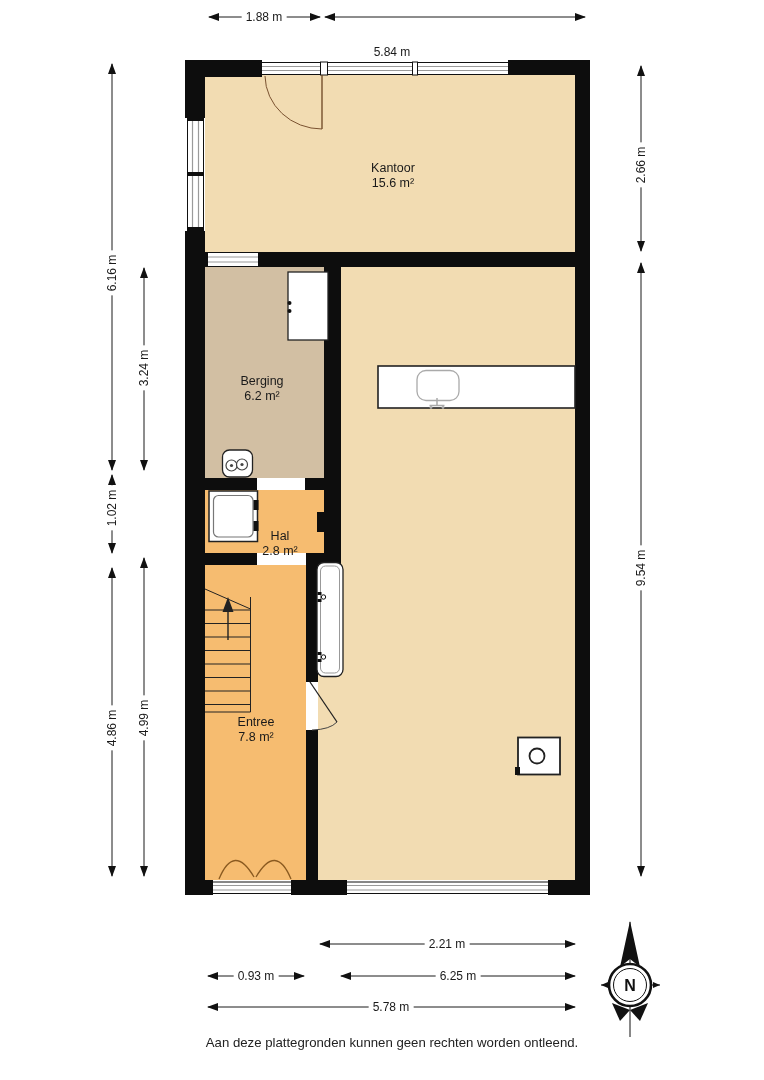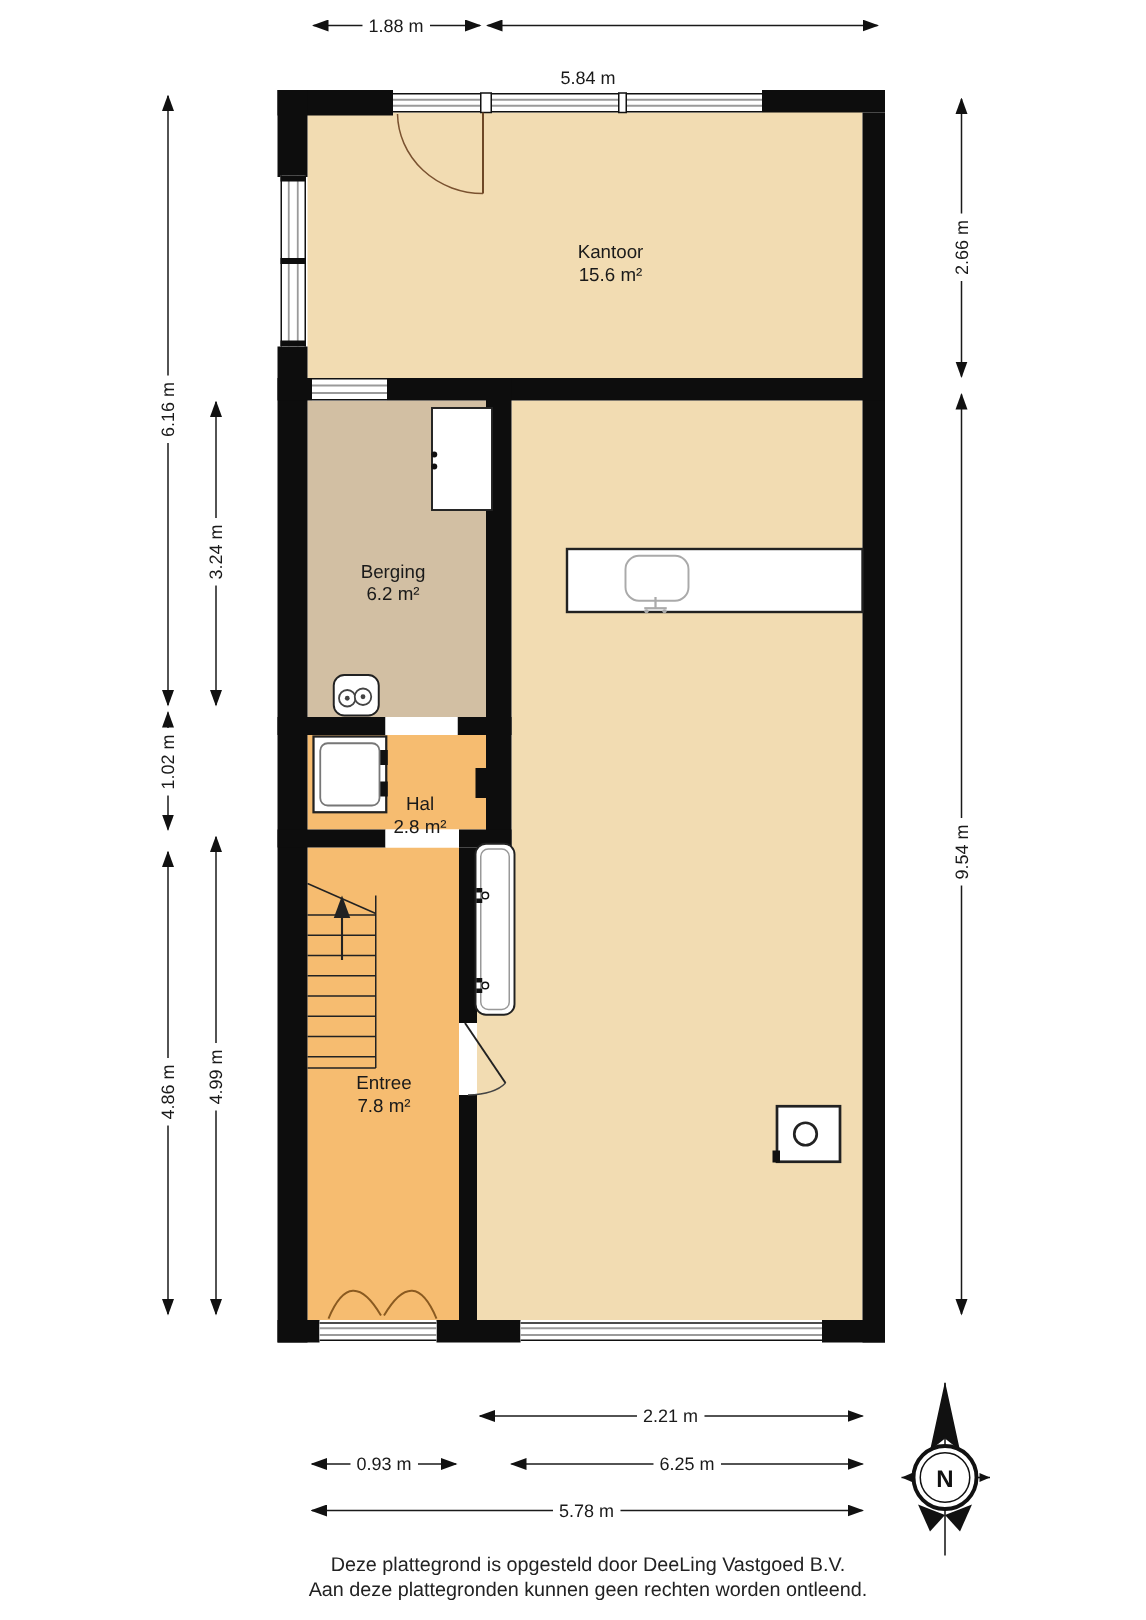--- a/index.html
+++ b/index.html
@@ -198,21 +198,21 @@
       <polygon points="660,985 653,982 653,988" fill="#111"></polygon>
       <polygon points="630,921 640,967 630,959 620,967" fill="#111"></polygon>
       <circle cx="630" cy="985" r="21" fill="#fff" stroke="#111" stroke-width="2.6"></circle>
       <circle cx="630" cy="985" r="16.5" fill="none" stroke="#111" stroke-width="1"></circle>
       <polygon points="612,1003 630,1010 620,1021" fill="#111"></polygon>
       <polygon points="648,1003 630,1010 640,1021" fill="#111"></polygon>
       <text x="630" y="991" text-anchor="middle" font-family="Liberation Sans, sans-serif" font-size="16" font-weight="bold" fill="#111">N</text>
     </g>
   </svg>
 
-  <div class="label" style="left:407px;top:176px;text-align:center;">
+  <div class="label" style="left:393px;top:176px;text-align:center;">
     <div>Kantoor</div>
     <div>15.6 m²</div>
   </div>
   <div class="label" style="left:262px;top:389px;">
     <div>Berging</div>
     <div>6.2 m²</div>
   </div>
   <div class="label" style="left:280px;top:544px;">
     <div>Hal</div>
     <div>2.8 m²</div>
@@ -230,17 +230,16 @@
   <div class="dim-label v" style="left:112px;top:728px;">4.86 m</div>
   <div class="dim-label v" style="left:144px;top:718px;">4.99 m</div>
   <div class="dim-label v" style="left:641px;top:165px;">2.66 m</div>
   <div class="dim-label v" style="left:641px;top:568px;">9.54 m</div>
   <div class="dim-label" style="left:447px;top:944px;">2.21 m</div>
   <div class="dim-label" style="left:256px;top:976px;">0.93 m</div>
   <div class="dim-label" style="left:458px;top:976px;">6.25 m</div>
   <div class="dim-label" style="left:391px;top:1007px;">5.78 m</div>
 
   <div class="footer">
-    <div>Deze plattegrond is opgesteld door DeeLing Vastgoed B.V.</div>
     <div>Aan deze plattegronden kunnen geen rechten worden ontleend.</div>
   </div>
 
 </div>
 
 </body></html>

